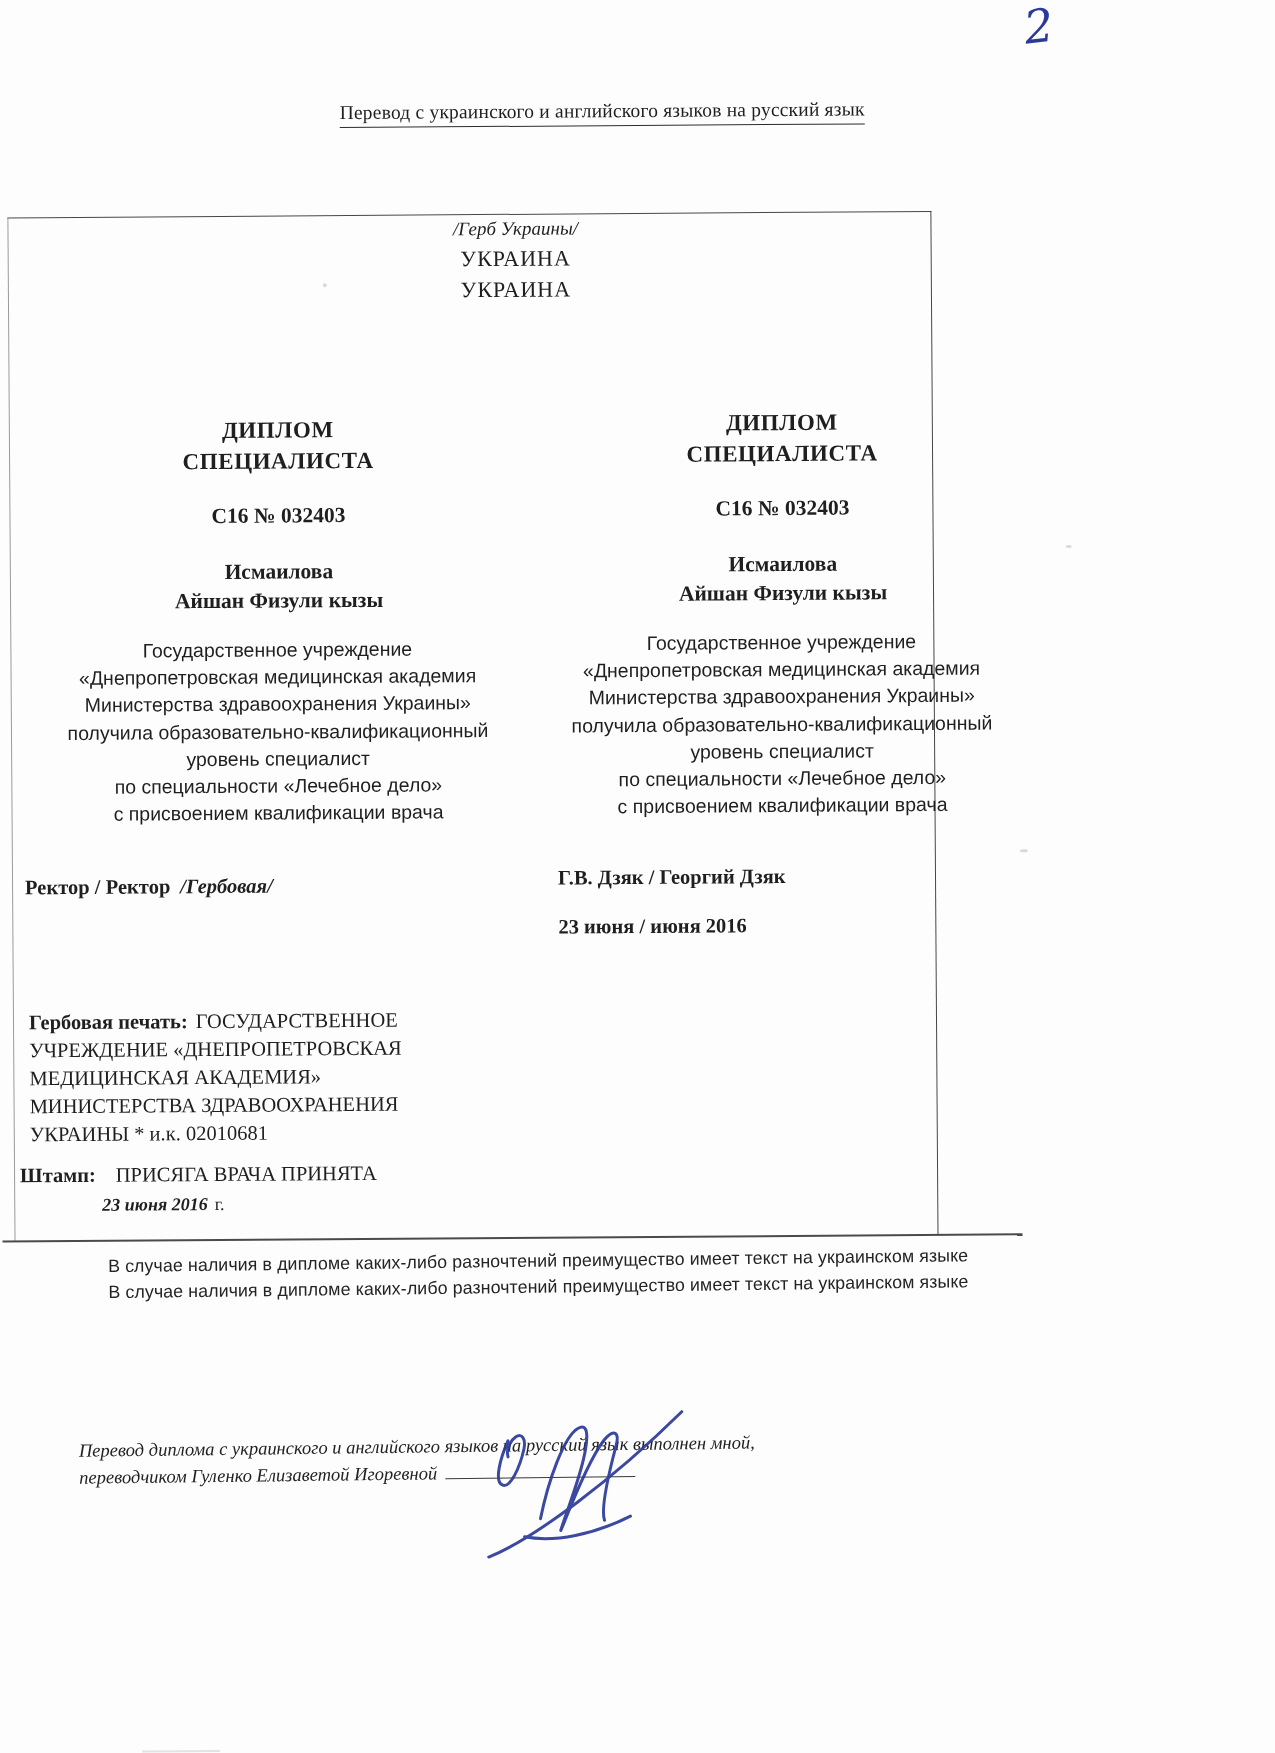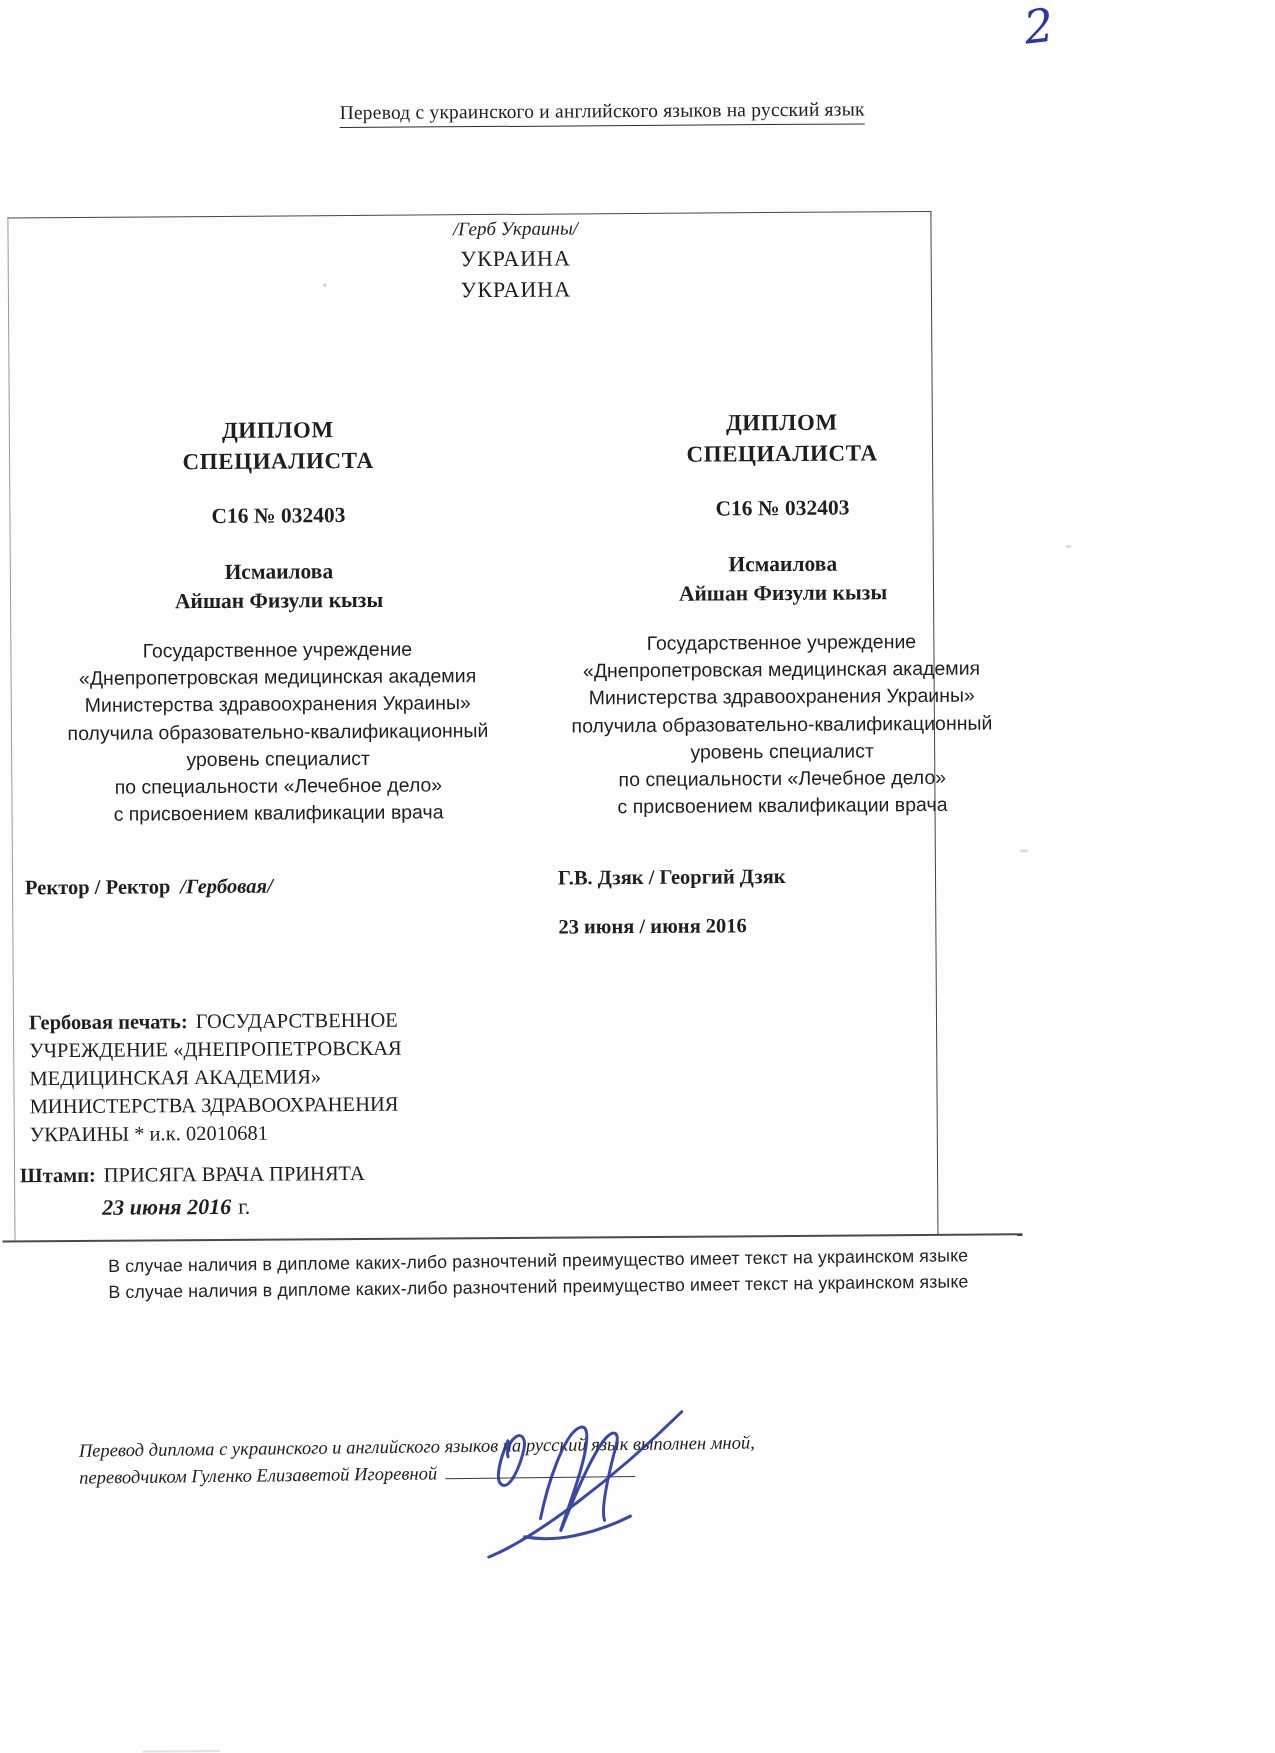--- a/index.html
+++ b/index.html
@@ -52,22 +52,22 @@
 
   .rector-line { left:25px; top:872px; font-size:20.5px; font-weight:bold; white-space:nowrap; }
   .rector-line .note { font-style:italic; margin-left:10px; }
   .rector-name { left:558px; top:866px; font-size:20.5px; font-weight:bold; white-space:nowrap; }
   .issue-date  { left:558px; top:915px; font-size:20.5px; font-weight:bold; white-space:nowrap; }
 
   .seal { left:28px; top:1004px; width:450px; font-size:20.5px; line-height:28px; }
   .seal .lbl { font-weight:bold; margin-right:8px; }
 
   .stamp1 { left:18px; top:1160px; font-size:20.5px; white-space:nowrap; }
-  .stamp1 .lbl { font-weight:bold; margin-right:8px; }
-  .stamp2 { left:100px; top:1191px; font-size:22px; white-space:nowrap; }
+  .stamp1 .lbl { font-weight:bold; margin-right:20px; }
+  .stamp2 { left:100px; top:1191px; font-size:18px; white-space:nowrap; }
   .stamp2 .d { font-weight:bold; font-style:italic; }
   .stamp2 .sfx { margin-left:7px; }
 
   .footnote { left:68px; top:1248px; width:935px; font-size:17.8px; line-height:25.5px;
     transform:rotate(-0.32deg); letter-spacing:0.1px; color:#242424; }
 
   .translator { left:75px; top:1432px; font-size:18.5px; line-height:26.5px;
     font-style:italic; transform:rotate(-0.3deg); white-space:nowrap; color:#222; }
   .sig-underline { display:inline-block; width:190px; border-bottom:1.6px solid #3a3a3a;
     height:14px; margin-left:8px; }

